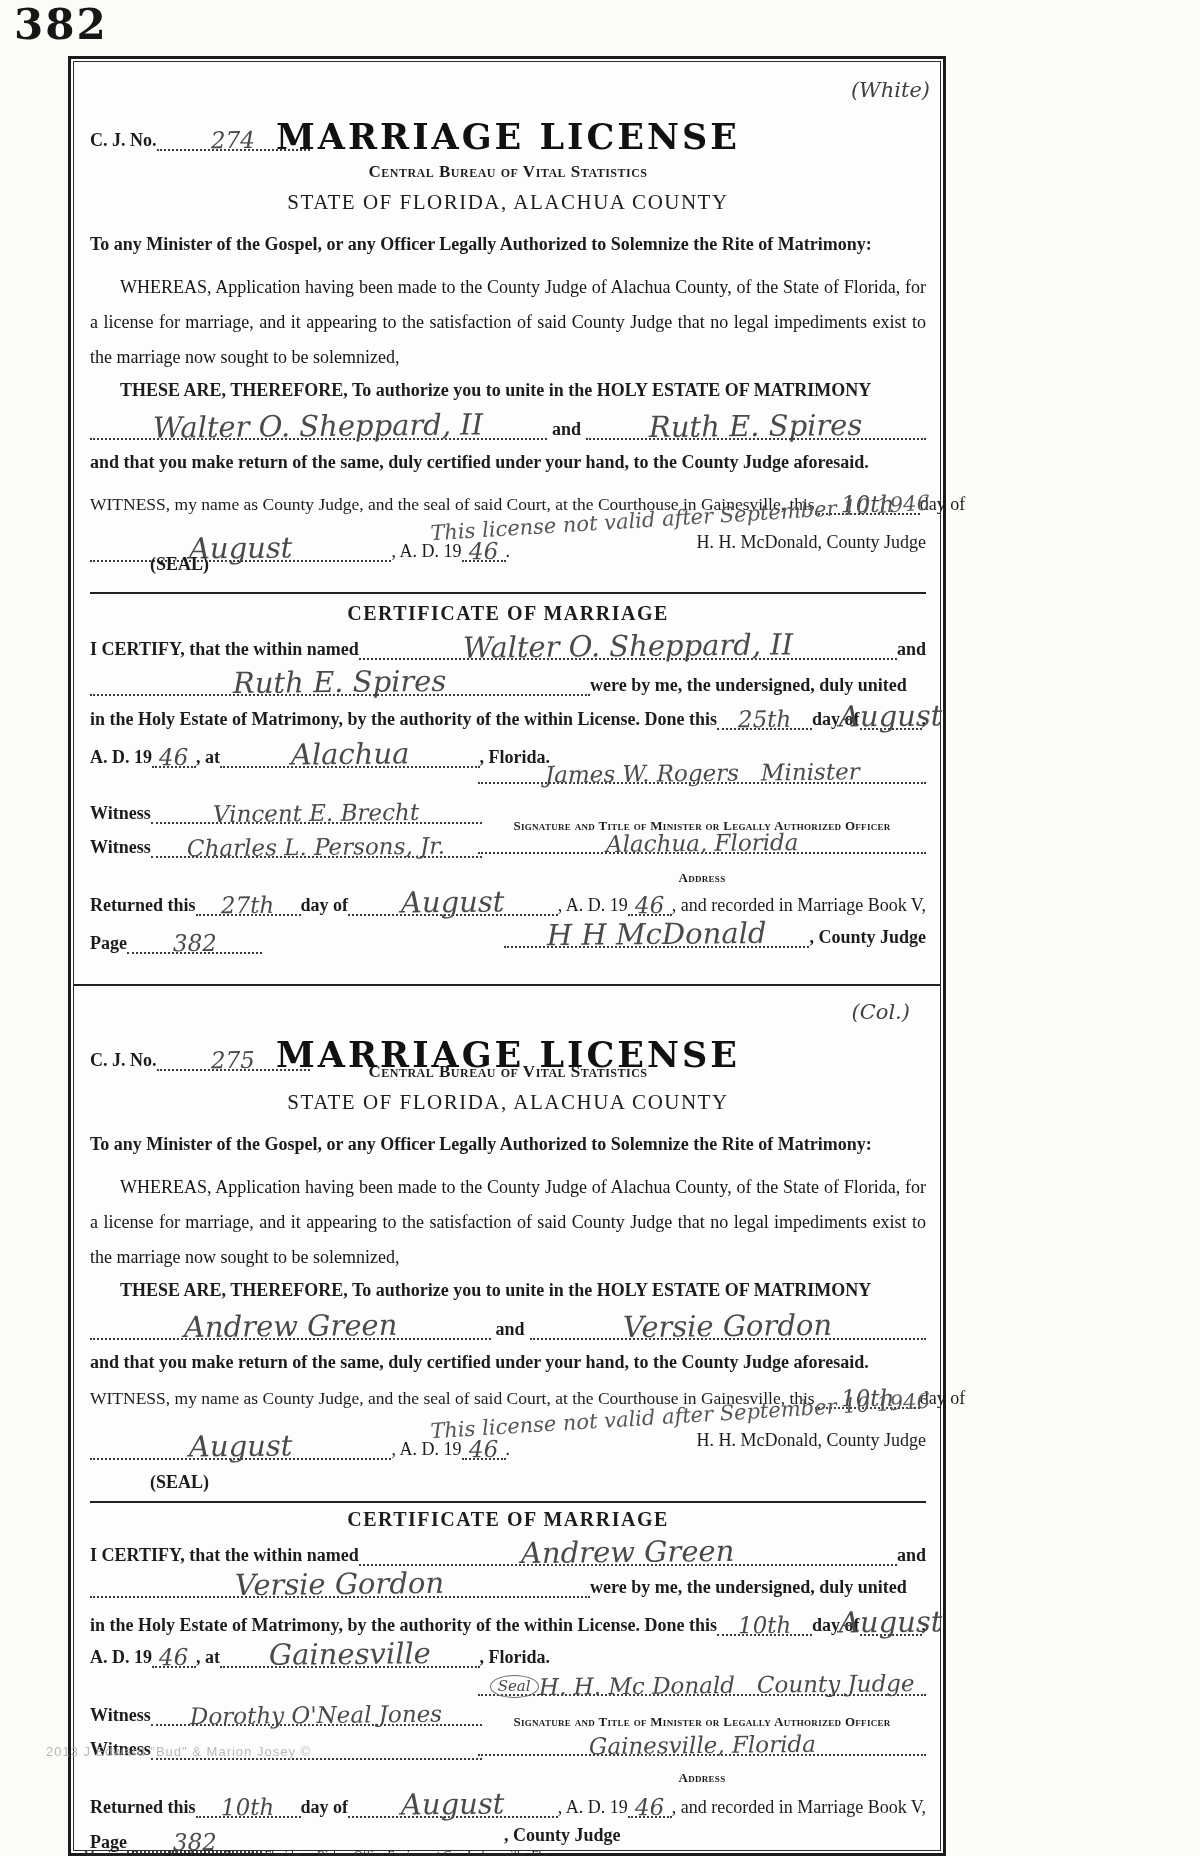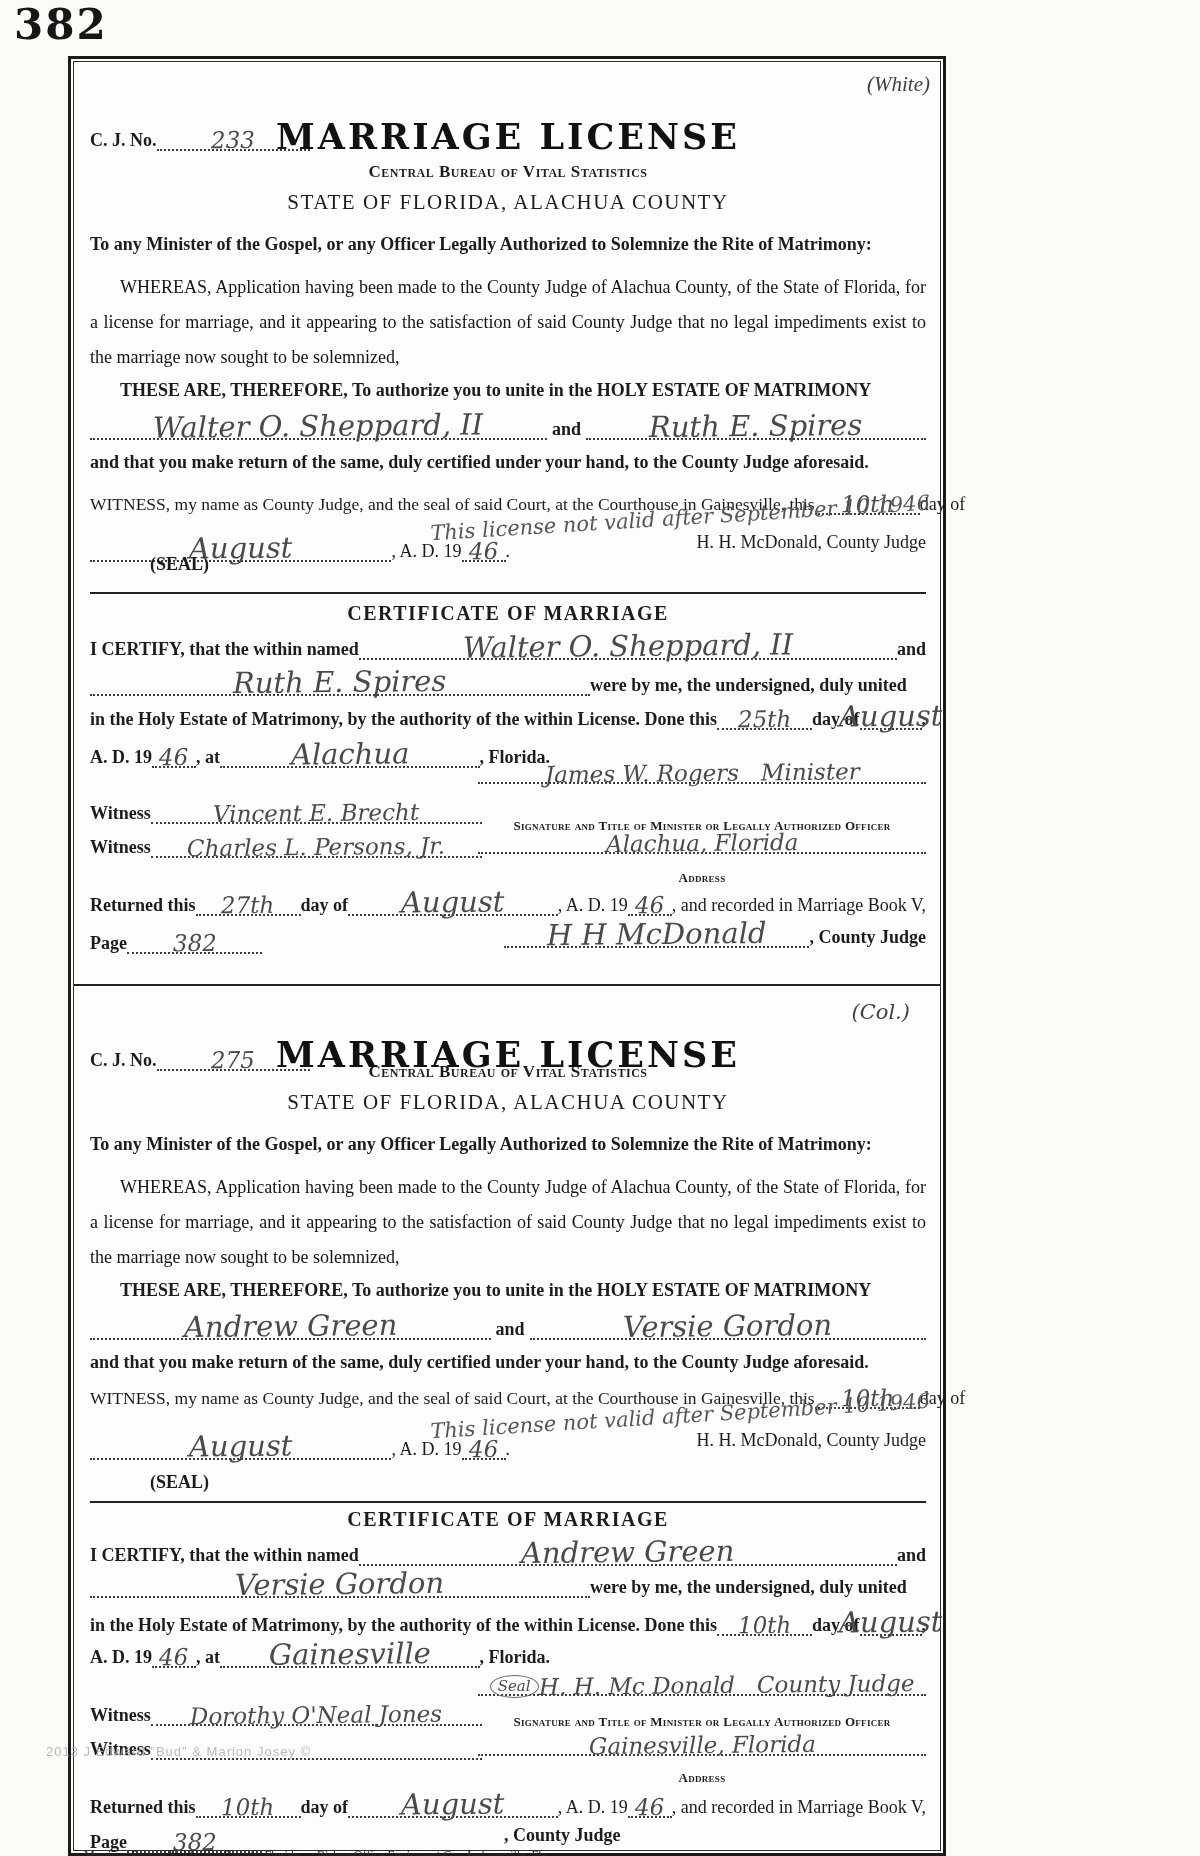--- a/index.html
+++ b/index.html
@@ -73,26 +73,26 @@
 </style>
 </head>
 <body>
 
 <div class="page-number">382</div>
 
 <div class="box">
   <div class="box-inner">
 
     <div>
-      <div class="annotation" style="top:10px; right:10px;font-family:Liberation Serif, serif;">(White)</div>
+      <div class="annotation" style="top:16px; right:10px;">(White)</div>
 
       <div class="row flexline" style="top:64px; width:220px;">
         <span class="p b">C. J. No.</span>
         <span class="hwline">
-            <span class="hw hw-md">233</span>
+            <span class="hw hw-md">274</span>
           </span>
       </div>
       <div class="row center title" style="top:54px;">MARRIAGE LICENSE</div>
       <div class="row center subtitle" style="top:100px;">Central Bureau of Vital Statistics</div>
       <div class="row center stateline" style="top:128px;">STATE OF FLORIDA, ALACHUA COUNTY</div>
 
       <div class="row p b" style="top:172px; white-space:normal;">To any Minister of the Gospel, or any Officer Legally Authorized to Solemnize the Rite of Matrimony:</div>
       <div class="row para" style="top:208px;">WHEREAS, Application having been made to the County Judge of Alachua County, of the State of Florida, for a license for marriage, and it appearing to the satisfaction of said County Judge that no legal impediments exist to the marriage now sought to be solemnized,</div>
       <div class="row p b" style="top:318px; text-indent:30px; white-space:normal;">THESE ARE, THEREFORE, To authorize you to unite in the HOLY ESTATE OF MATRIMONY</div>
 

